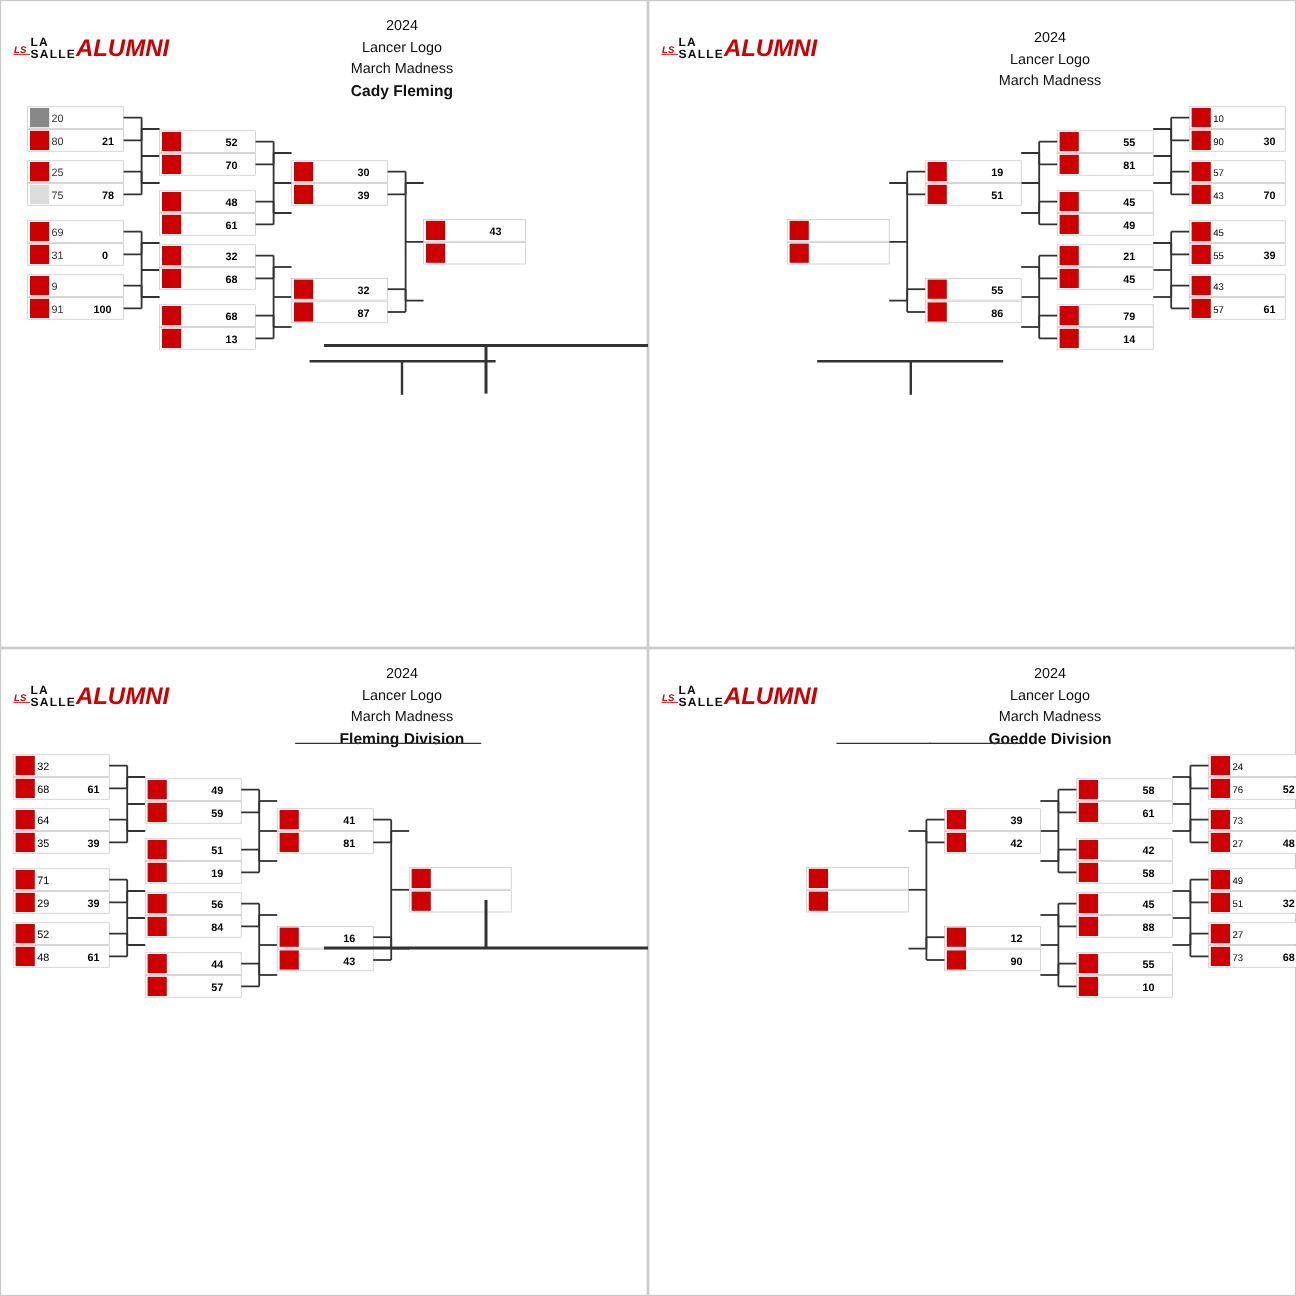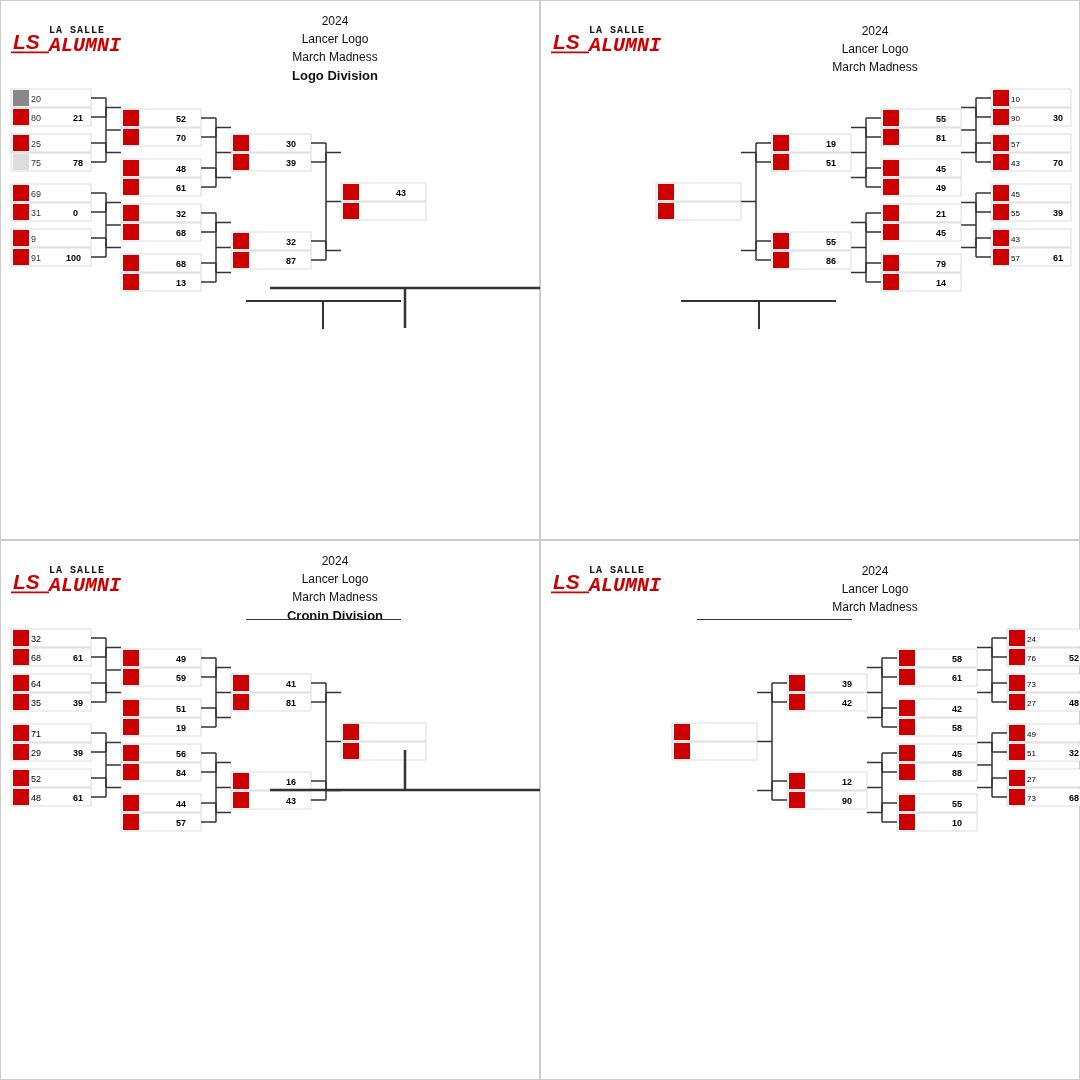--- a/index.html
+++ b/index.html
@@ -32,23 +32,22 @@
 
     .logo-area {
       display: flex;
       align-items: center;
       width: 130px;
       flex-shrink: 0;
     }
 
     .alumni-text {
       display: flex;
-      flex-direction: column;
+      flex-direction: row;
       line-height: 1;
-      font-family: Liberation Mono, monospace;
     }
     .alumni-text .la-salle {
       font-size: 10px;
       font-weight: bold;
       color: #111;
       letter-spacing: 1px;
     }
     .alumni-text .alumni {
       font-size: 20px;
       font-weight: 900;
@@ -99,25 +98,25 @@
       </svg>
       <div class="alumni-text">
         <span class="la-salle">LA SALLE</span>
         <span class="alumni">ALUMNI</span>
       </div>
     </div>
     <div class="title-area">
       <span>2024</span><br>
       <span>Lancer Logo</span><br>
       <span>March Madness</span><br>
-      <strong>Logo Division</strong>
+      <strong>Cady Fleming</strong>
     </div>
   </div>
 
-  <div class="bracket-grid" style="position:absolute;top:78px;left:0;width:606px;height:462px;">
+  <div class="bracket-grid" style="position:absolute;top:78px;left:12px;width:606px;height:462px;">
     <svg width="540" height="462">
 
       <g transform="translate(10,10)">
         <rect x="0" y="0" width="80" height="18" fill="white" stroke="#bbb" stroke-width="0.5"></rect>
         <rect x="2" y="1" width="16" height="16" fill="#888"></rect>
         <text x="20" y="13" font-size="9" fill="#333">20</text>
         <rect x="0" y="19" width="80" height="18" fill="white" stroke="#bbb" stroke-width="0.5"></rect>
         <rect x="2" y="20" width="16" height="16" fill="#cc0000"></rect>
         <text x="20" y="32" font-size="9" fill="#333">80</text>
         <text x="62" y="32" font-size="9" font-weight="bold">21</text>
@@ -462,21 +461,21 @@
       </svg>
       <div class="alumni-text">
         <span class="la-salle">LA SALLE</span>
         <span class="alumni">ALUMNI</span>
       </div>
     </div>
     <div class="title-area">
       <span>2024</span><br>
       <span>Lancer Logo</span><br>
       <span>March Madness</span><br>
-      <strong>Cronin Division</strong>
+      <strong>Fleming Division</strong>
     </div>
   </div>
 
   <div class="bracket-grid" style="position:absolute;top:78px;left:0;width:540px;height:462px;">
     <svg width="540" height="462">
 
       <g transform="translate(10,10)">
         <rect x="0" y="0" width="80" height="18" fill="white" stroke="#bbb" stroke-width="0.5"></rect>
         <rect x="2" y="1" width="16" height="16" fill="#cc0000"></rect>
         <text x="20" y="13" font-size="9">32</text>
@@ -639,20 +638,21 @@
       </svg>
       <div class="alumni-text">
         <span class="la-salle">LA SALLE</span>
         <span class="alumni">ALUMNI</span>
       </div>
     </div>
     <div class="title-area">
       <span>2024</span><br>
       <span>Lancer Logo</span><br>
       <span>March Madness</span><br>
+      <strong>Goedde Division</strong>
     </div>
   </div>
 
   <div class="bracket-grid" style="position:absolute;top:78px;left:16px;width:540px;height:462px;">
     <svg width="540" height="462">
 
       <g transform="translate(450,10)">
         <rect x="0" y="0" width="80" height="18" fill="white" stroke="#bbb" stroke-width="0.5"></rect>
         <rect x="2" y="1" width="16" height="16" fill="#cc0000"></rect>
         <text x="20" y="13" font-size="8">24</text>

